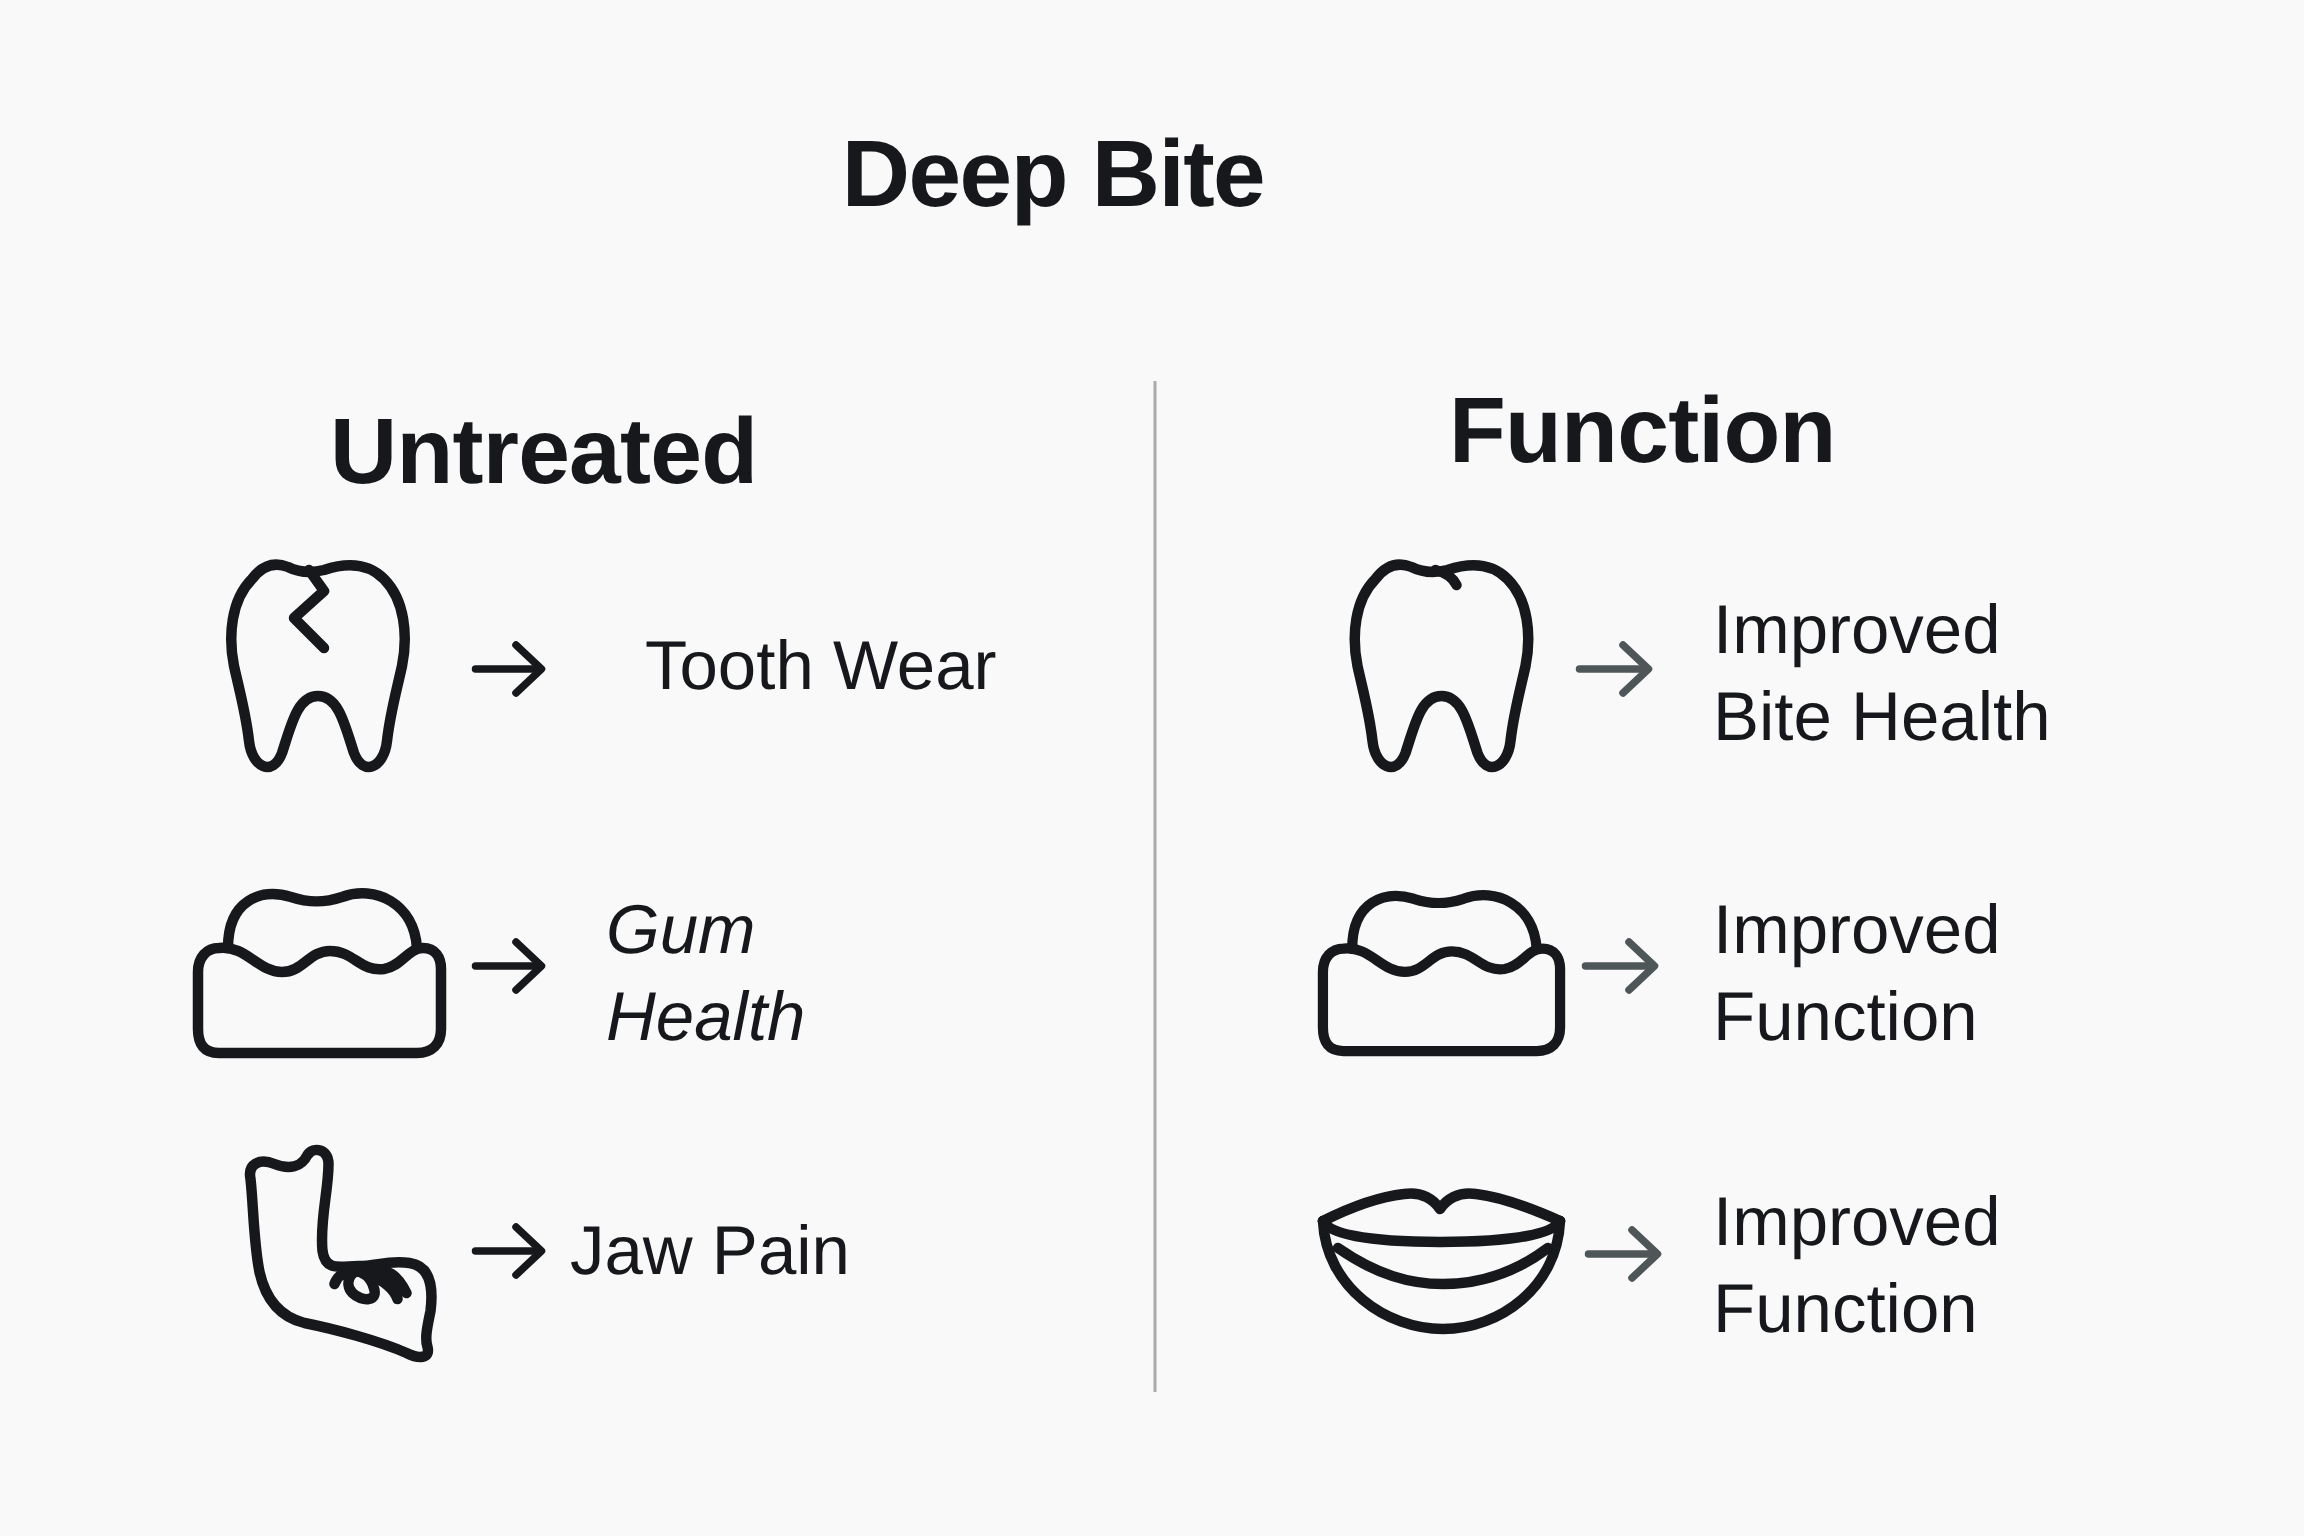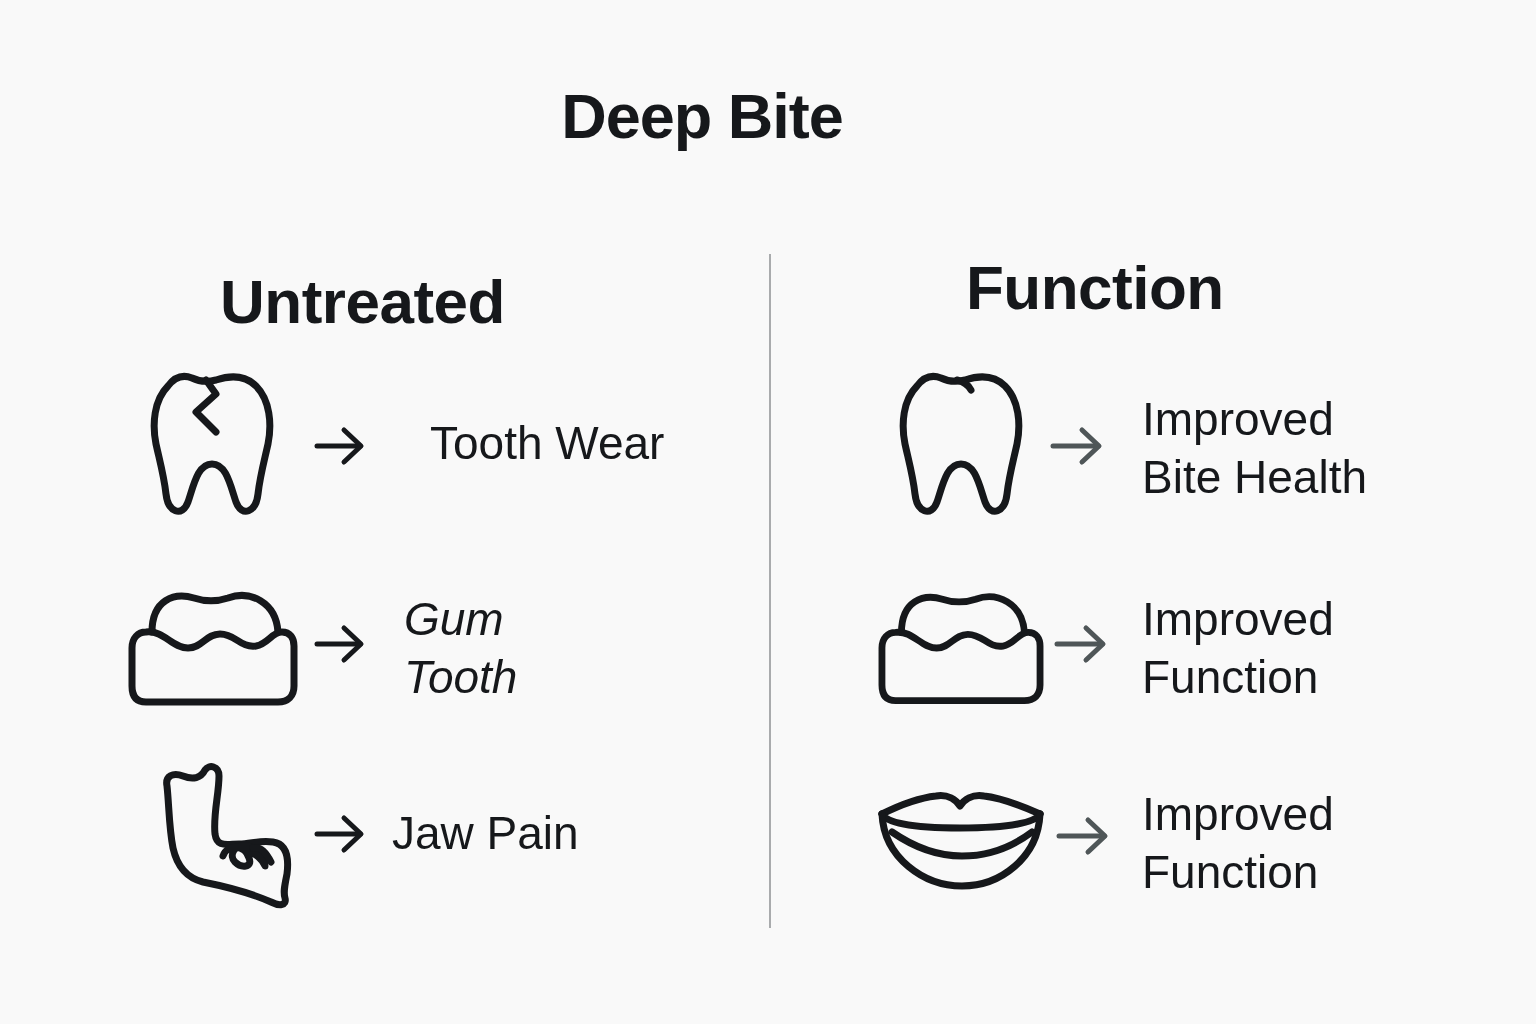--- a/index.html
+++ b/index.html
@@ -105,39 +105,39 @@
         </svg>
       </div>
       <div class="arrow" style="left:314px; top:624px;">
         <svg width="52" height="40" viewBox="0 0 52 40" fill="none" stroke="#16181b" stroke-width="5" stroke-linecap="round" stroke-linejoin="round">
           <path d="M3 20 L 46 20"></path>
           <path d="M30 4 L 47 20 L 30 36"></path>
         </svg>
       </div>
       <div class="label" style="left:404px; top:590px;font-style:italic;">
         <span>Gum</span>
-        <span>Tooth</span>
+        <span>Health</span>
       </div>
     </div>
 
     <div>
       <div class="icon" style="left:163px; top:764px;">
         <svg width="130" height="142" viewBox="0 0 130 142" fill="none" stroke="#16181b" stroke-width="7" stroke-linecap="round" stroke-linejoin="round">
           <path d="M4 22 C 2 12, 10 8, 20 12 C 30 16, 38 14, 42 6 C 46 0, 56 2, 56 12 C 56 30, 50 50, 52 70 C 54 84, 64 80, 76 80 C 88 80, 96 76, 110 78 C 124 80, 126 94, 124 110 C 122 120, 120 128, 122 134 C 124 142, 116 142, 108 138 C 90 130, 60 122, 40 118 C 24 114, 14 102, 10 84 C 6 64, 6 40, 4 22 Z"></path>
           <path d="M60 92 C 64 80, 82 80, 86 94 C 90 104, 78 104, 72 98 C 66 92, 70 80, 84 82 C 98 84, 102 96, 102 102 C 100 96, 92 88, 84 88"></path>
           <path d="M90 84 C 98 82, 104 90, 108 98"></path>
         </svg>
       </div>
       <div class="arrow" style="left:314px; top:814px;">
         <svg width="52" height="40" viewBox="0 0 52 40" fill="none" stroke="#16181b" stroke-width="5" stroke-linecap="round" stroke-linejoin="round">
           <path d="M3 20 L 46 20"></path>
           <path d="M30 4 L 47 20 L 30 36"></path>
         </svg>
       </div>
-      <div class="label" style="left:392px; top:804px;">
+      <div class="label" style="left:380px; top:804px;">
         <span>Jaw Pain</span>
       </div>
     </div>
   </div>
 
   <div>
 
     <div>
       <div class="icon" style="left:899px; top:372px;">
         <svg width="124" height="146" viewBox="0 0 124 146" fill="none" stroke="#16181b" stroke-width="7" stroke-linecap="round" stroke-linejoin="round">

